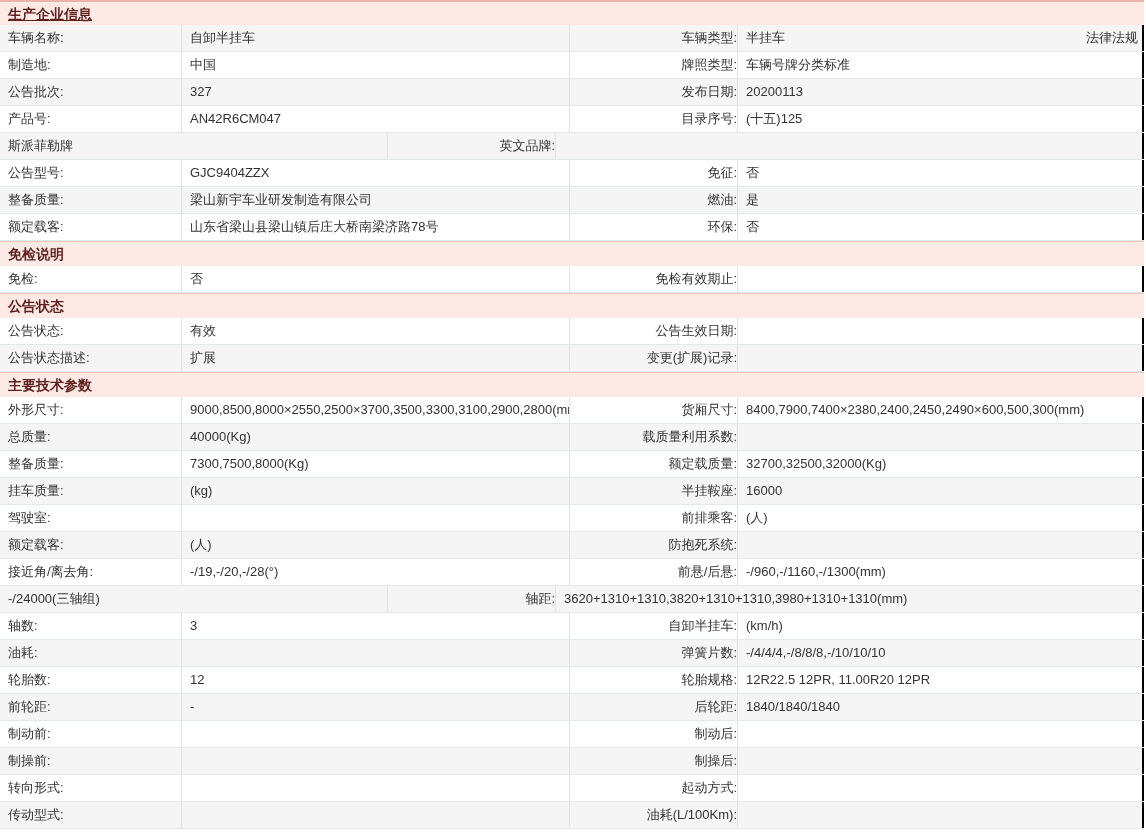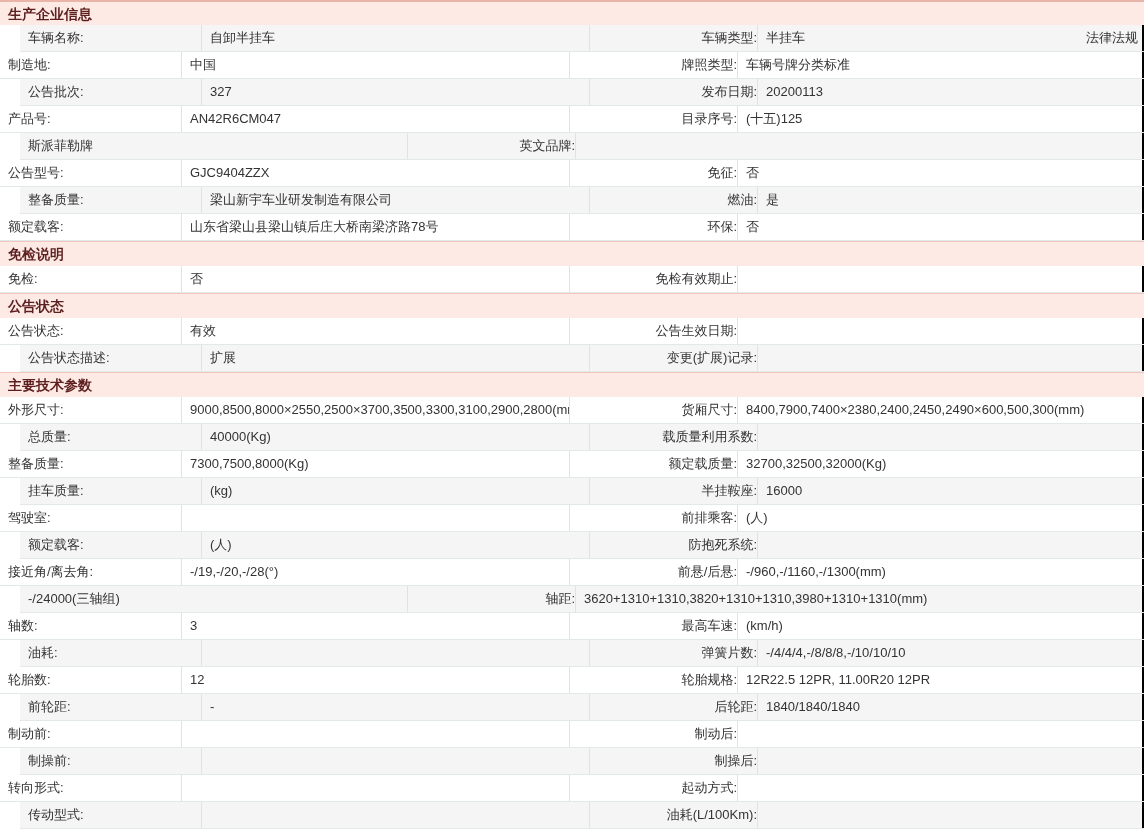--- a/index.html
+++ b/index.html
@@ -9,27 +9,27 @@
     font-family:"Liberation Sans", sans-serif;
   }
   #doc { width:1144px; }
   .sec-header {
     height:25px; line-height:25px;
     background:#fdeae5; color:#5e1f1f;
     font-size:14px; font-weight:bold;
     padding-left:8px; box-sizing:border-box;
     border-top:1px solid #f0c6bd;
   }
-  .sec:first-child .sec-header { border-top:2px solid #e9b5ab; }
+  .sec:first-child .sec-header { border-top:2px solid #e9b5ab;text-decoration:underline; }
   .row {
     display:flex; height:26px; line-height:26px;
     border-bottom:1px solid #e3e8eb;
     background:#ffffff; font-size:13px;
   }
-  .row.shaded { background:#f5f5f5;margin-left:20px; }
+  .row.shaded { background:#f5f5f5; }
   .cell {
     box-sizing:border-box; overflow:hidden; white-space:nowrap;
     height:26px;
   }
   .lbl { padding-left:8px; }
   .lbl-l { width:182px; border-right:1px solid #dfe3e6; }
   .val-l { width:388px; border-right:1px solid #dfe3e6; padding-left:8px; }
   .lbl-r { width:168px; border-right:1px solid #dfe3e6;text-align:right; }
   .val-r { flex:1; padding-left:8px; display:flex; border-right:2px solid #000000; }
   .val-r .vtext { flex:0 1 auto; }
@@ -197,21 +197,21 @@
       <div class="row shaded">
         <div class="cell val val-l">-/24000(三轴组)</div>
         <div class="cell lbl lbl-r">轴距:</div>
         <div class="cell val val-r">
           <span class="vtext">3620+1310+1310,3820+1310+1310,3980+1310+1310(mm)</span>
         </div>
       </div>
       <div class="row">
         <div class="cell lbl lbl-l">轴数:</div>
         <div class="cell val val-l">3</div>
-        <div class="cell lbl lbl-r">最高车速:</div>
+        <div class="cell lbl lbl-r">自卸半挂车:</div>
         <div class="cell val val-r">
           <span class="vtext">(km/h)</span>
         </div>
       </div>
       <div class="row shaded">
         <div class="cell lbl lbl-l">油耗:</div>
         <div class="cell val val-l"></div>
         <div class="cell lbl lbl-r">弹簧片数:</div>
         <div class="cell val val-r">
           <span class="vtext">-/4/4/4,-/8/8/8,-/10/10/10</span>

